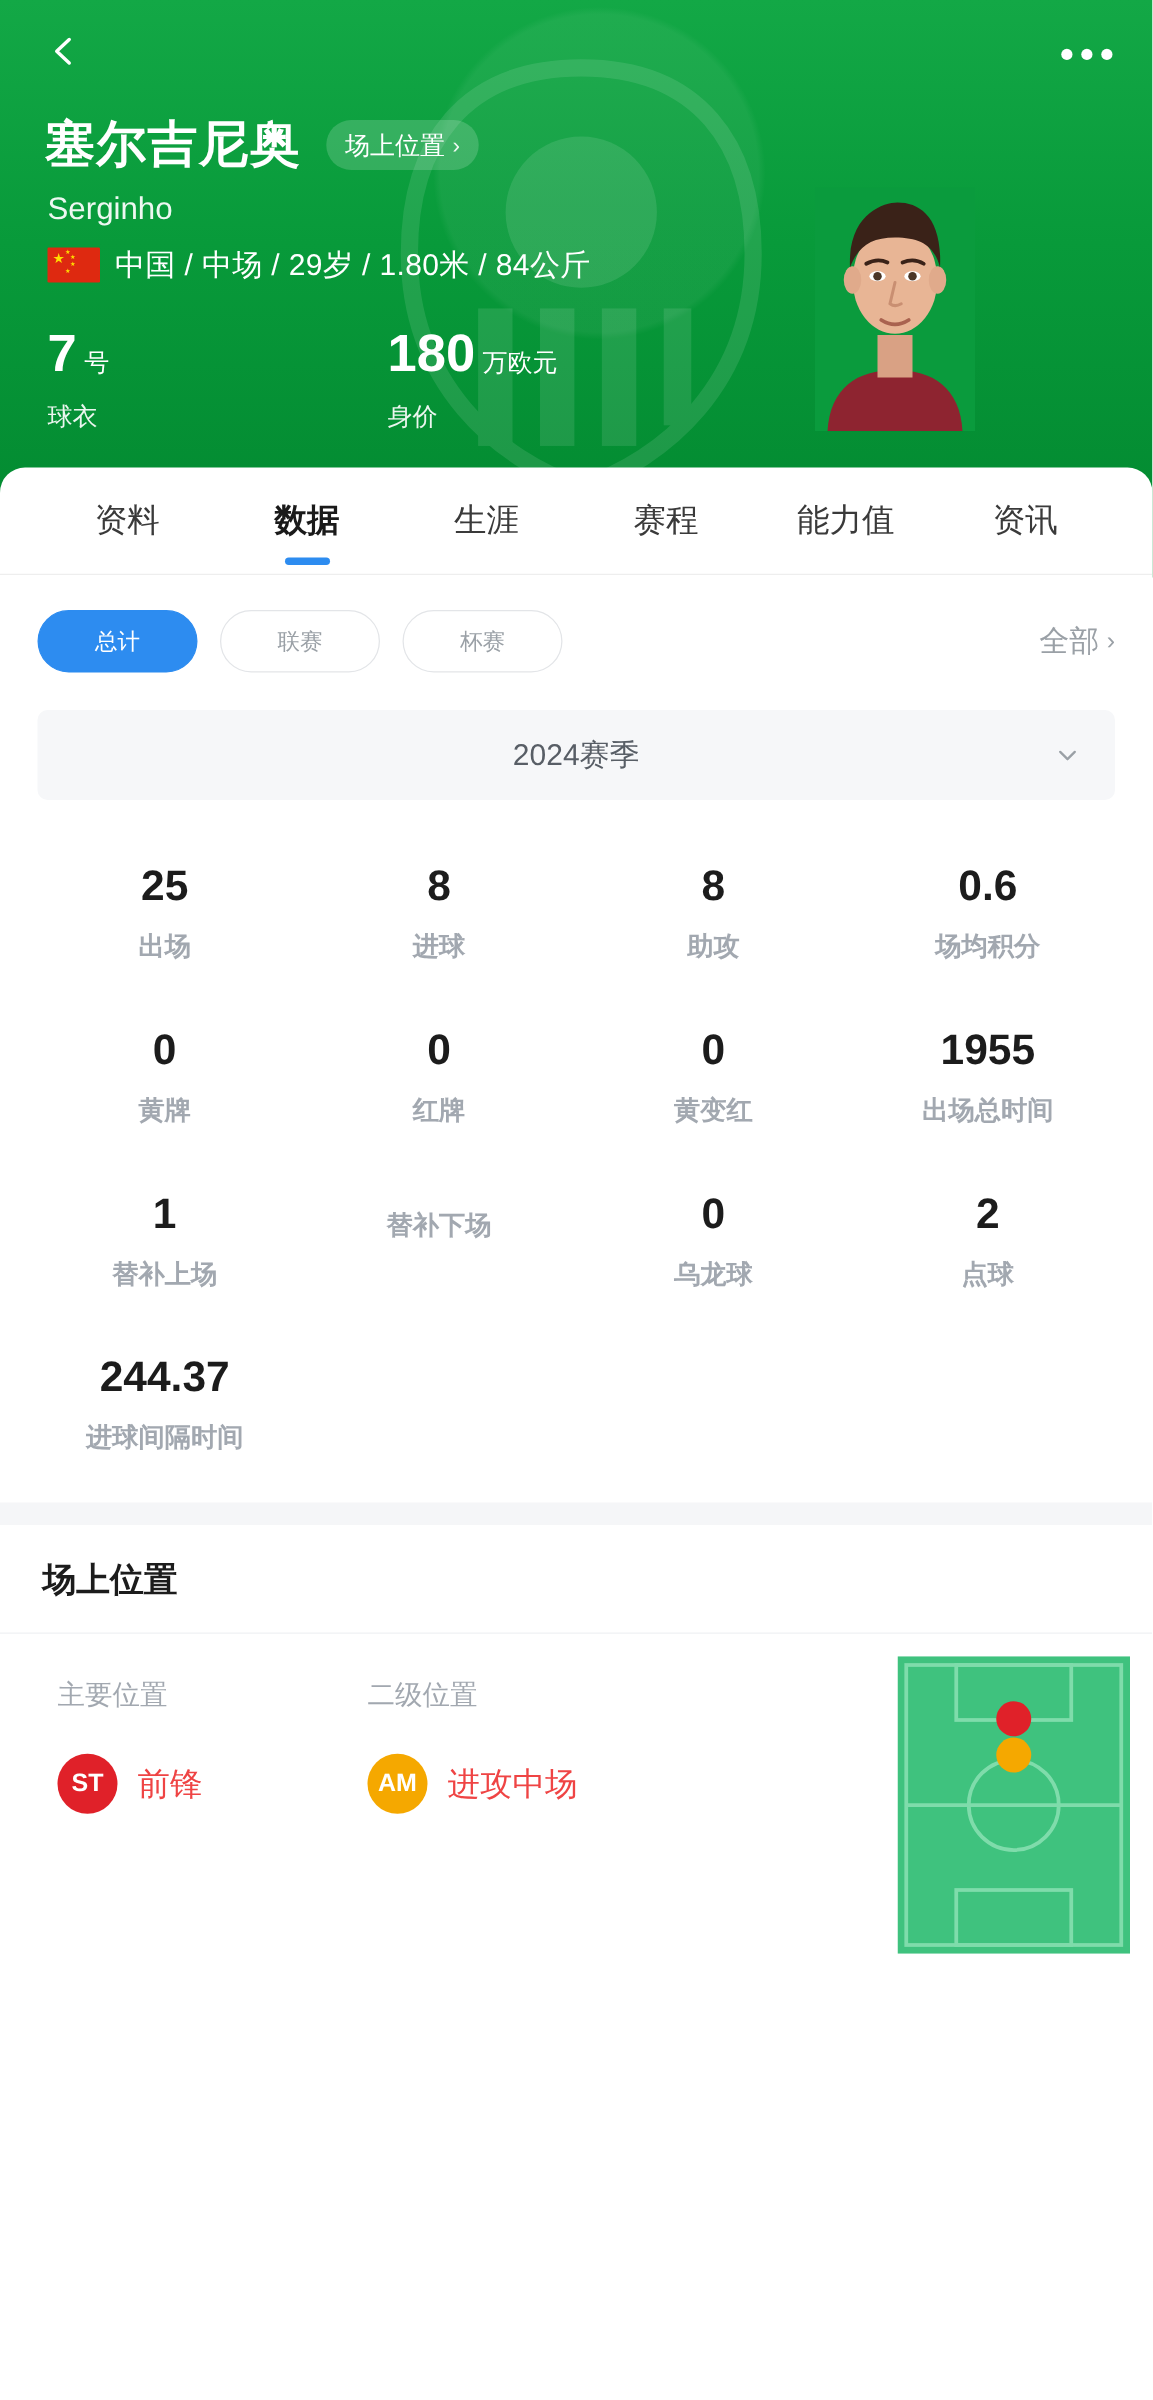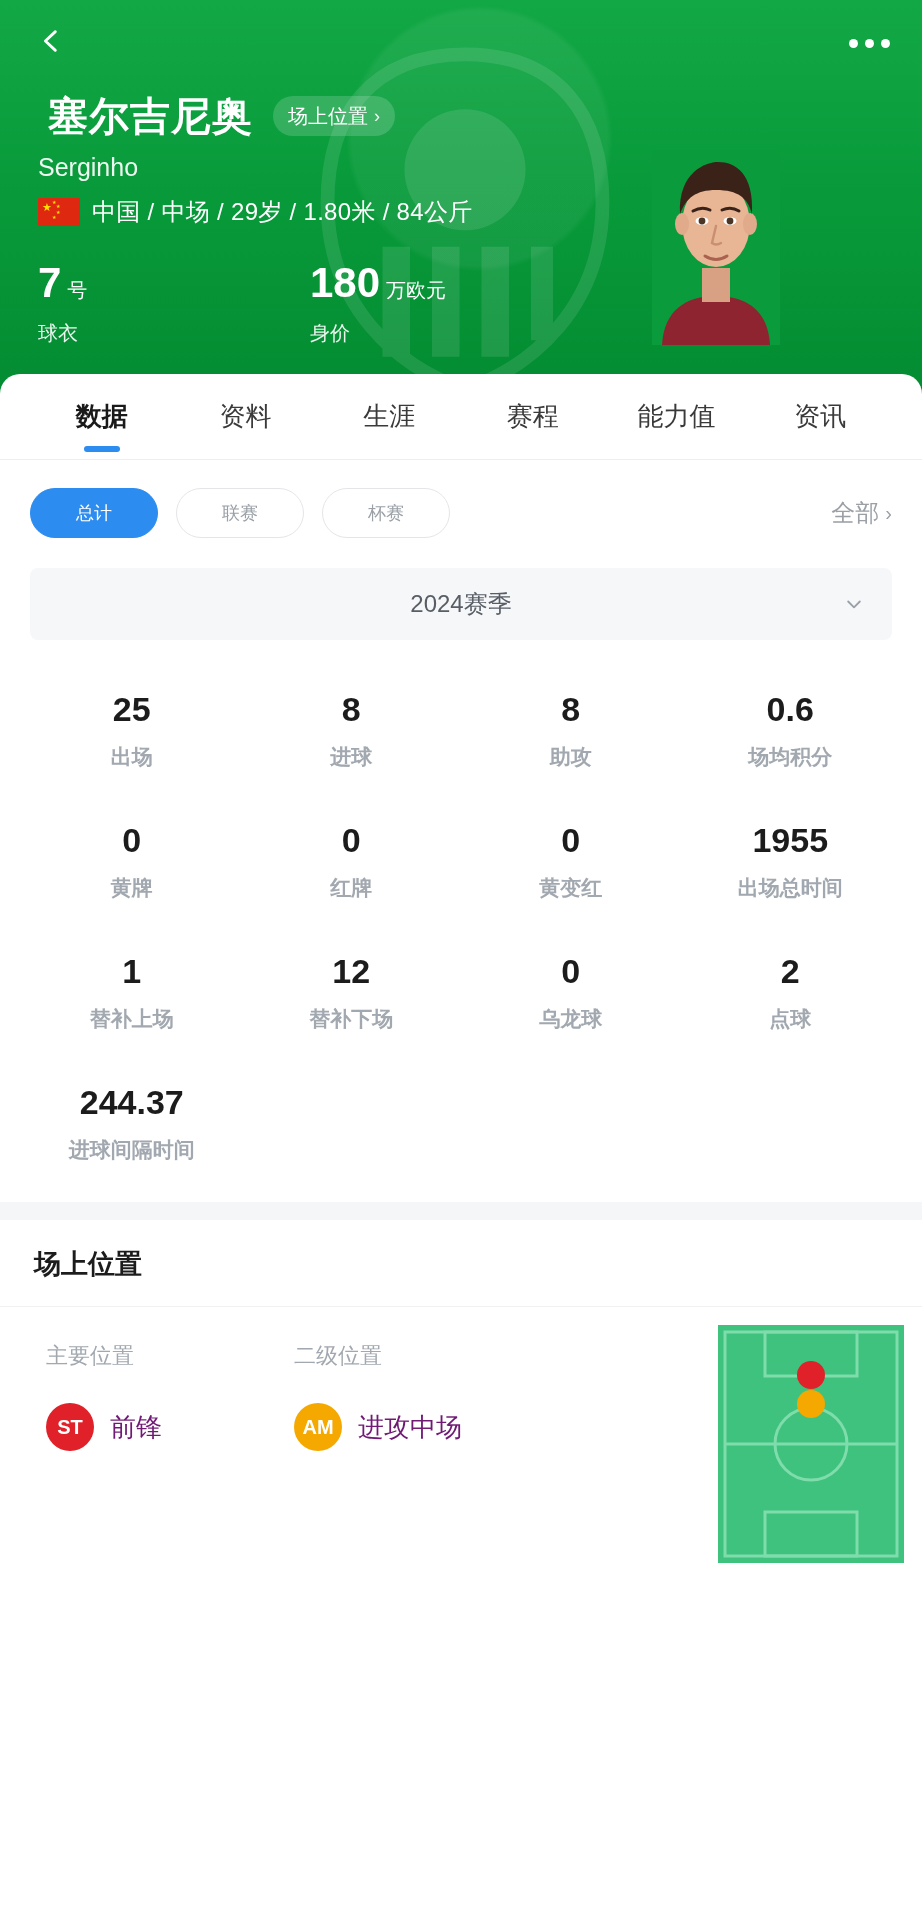--- a/index.html
+++ b/index.html
@@ -60,21 +60,21 @@
     gap: 7px;
   }
   .more-btn i {
     display: block;
     width: 9px; height: 9px; border-radius: 50%;
     background: #ffffff;
   }
 
   .name-row {
     position: absolute;
-    left: 48px; top: 96px;
+    left: 36px; top: 96px;
     display: flex;
     align-items: center;
     gap: 20px;
   }
   .player-name-cn {
     font-size: 40px;
     font-weight: 700;
     color: #ffffff;
     letter-spacing: 1px;
     line-height: 1;
@@ -335,21 +335,21 @@
     display: flex;
     align-items: center;
     justify-content: center;
     font-size: 20px;
     font-weight: 600;
     color: #ffffff;
     flex: 0 0 auto;
   }
   .pos-name {
     font-size: 26px;
-    color: #701a75;
+    color: #ef4444;
     white-space: nowrap;
   }
 
   .pitch {
     position: absolute;
     right: 18px;
     top: 18px;
     width: 186px;
     height: 238px;
   }
@@ -449,25 +449,25 @@
           <path d="M64 76 l-4 17 q4 3 9 0" stroke="#c98f72" stroke-width="2.4" fill="none" stroke-linecap="round"></path>
           <path d="M53 106 q11 7 22 0" stroke="#a9624f" stroke-width="3" fill="none" stroke-linecap="round"></path>
         </g>
       </svg>
     </div>
   </div>
 
   <div class="sheet">
 
     <div class="tabs">
+      <div class="tab">
+        <span>资料</span>
+      </div>
       <div class="tab active">
         <span>数据</span>
-      </div>
-      <div class="tab">
-        <span>资料</span>
       </div>
       <div class="tab">
         <span>生涯</span>
       </div>
       <div class="tab">
         <span>赛程</span>
       </div>
       <div class="tab">
         <span>能力值</span>
       </div>
@@ -535,21 +535,20 @@
       <div class="stat">
         <div class="v">1955</div>
         <div class="l">出场总时间</div>
       </div>
 
       <div class="stat">
         <div class="v">1</div>
         <div class="l">替补上场</div>
       </div>
       <div class="stat">
-        <div class="v">12</div>
         <div class="l">替补下场</div>
       </div>
       <div class="stat">
         <div class="v">0</div>
         <div class="l">乌龙球</div>
       </div>
       <div class="stat">
         <div class="v">2</div>
         <div class="l">点球</div>
       </div>

